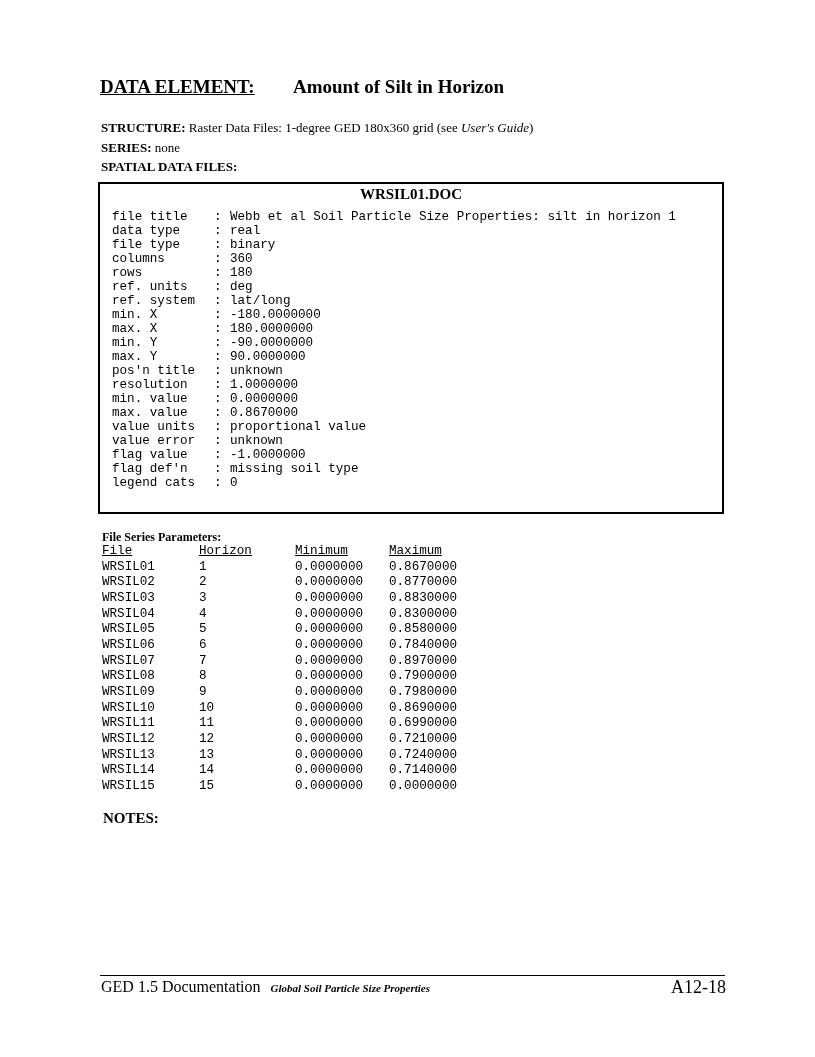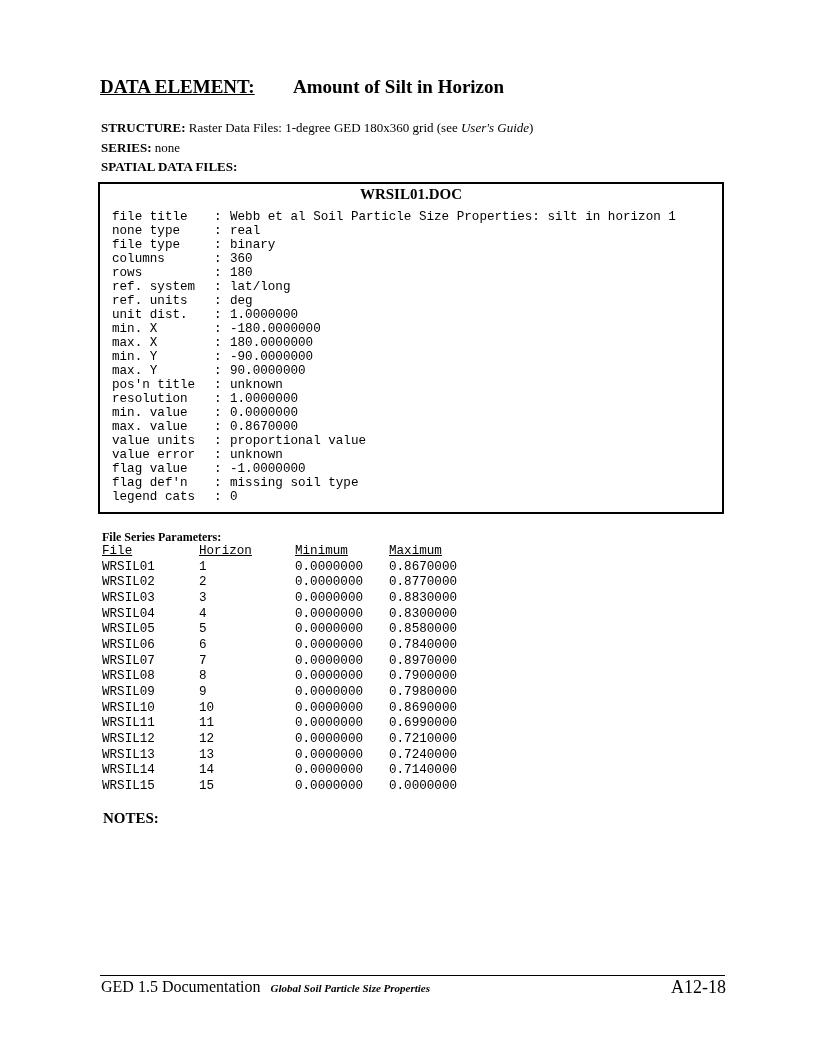--- a/index.html
+++ b/index.html
@@ -58,27 +58,26 @@
   <b>SERIES:</b>
   <span>none</span>
 </div>
 
 <div id="spatial-line" class="meta-line serif">SPATIAL DATA FILES:</div>
 
 <div id="doc-box">
   <div id="doc-box-title" class="serif">WRSIL01.DOC</div>
   <div id="doc-fields" class="mono">
       <div class="field-row"><span class="field-key">file title</span><span class="field-sep">:</span><span>Webb et al Soil Particle Size Properties: silt in horizon 1</span></div>
-      <div class="field-row"><span class="field-key">none type</span><span class="field-sep">:</span><span>real</span></div>
+      <div class="field-row"><span class="field-key">data type</span><span class="field-sep">:</span><span>real</span></div>
       <div class="field-row"><span class="field-key">file type</span><span class="field-sep">:</span><span>binary</span></div>
       <div class="field-row"><span class="field-key">columns</span><span class="field-sep">:</span><span>360</span></div>
       <div class="field-row"><span class="field-key">rows</span><span class="field-sep">:</span><span>180</span></div>
+      <div class="field-row"><span class="field-key">ref. units</span><span class="field-sep">:</span><span>deg</span></div>
       <div class="field-row"><span class="field-key">ref. system</span><span class="field-sep">:</span><span>lat/long</span></div>
-      <div class="field-row"><span class="field-key">ref. units</span><span class="field-sep">:</span><span>deg</span></div>
-      <div class="field-row"><span class="field-key">unit dist.</span><span class="field-sep">:</span><span>1.0000000</span></div>
       <div class="field-row"><span class="field-key">min. X</span><span class="field-sep">:</span><span>-180.0000000</span></div>
       <div class="field-row"><span class="field-key">max. X</span><span class="field-sep">:</span><span>180.0000000</span></div>
       <div class="field-row"><span class="field-key">min. Y</span><span class="field-sep">:</span><span>-90.0000000</span></div>
       <div class="field-row"><span class="field-key">max. Y</span><span class="field-sep">:</span><span>90.0000000</span></div>
       <div class="field-row"><span class="field-key">pos'n title</span><span class="field-sep">:</span><span>unknown</span></div>
       <div class="field-row"><span class="field-key">resolution</span><span class="field-sep">:</span><span>1.0000000</span></div>
       <div class="field-row"><span class="field-key">min. value</span><span class="field-sep">:</span><span>0.0000000</span></div>
       <div class="field-row"><span class="field-key">max. value</span><span class="field-sep">:</span><span>0.8670000</span></div>
       <div class="field-row"><span class="field-key">value units</span><span class="field-sep">:</span><span>proportional value</span></div>
       <div class="field-row"><span class="field-key">value error</span><span class="field-sep">:</span><span>unknown</span></div>

